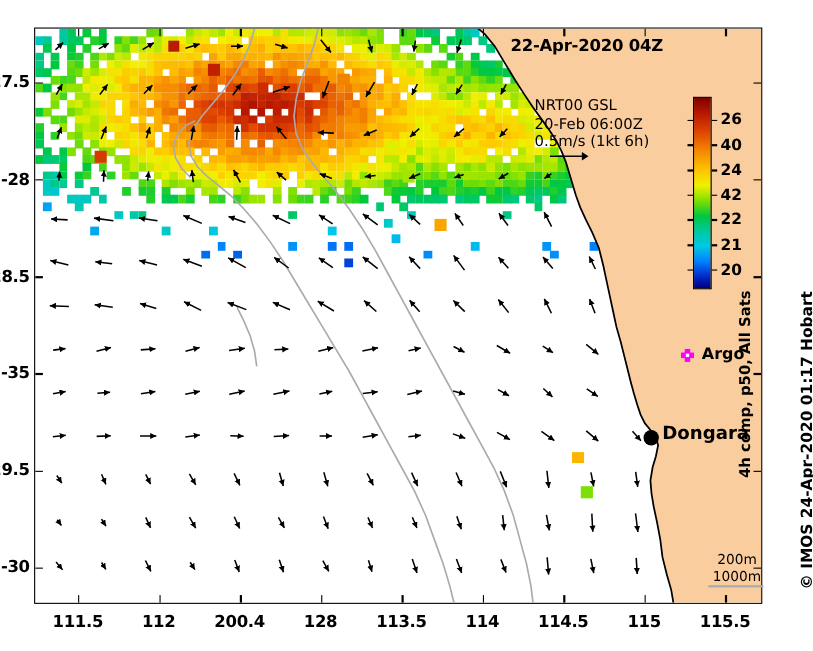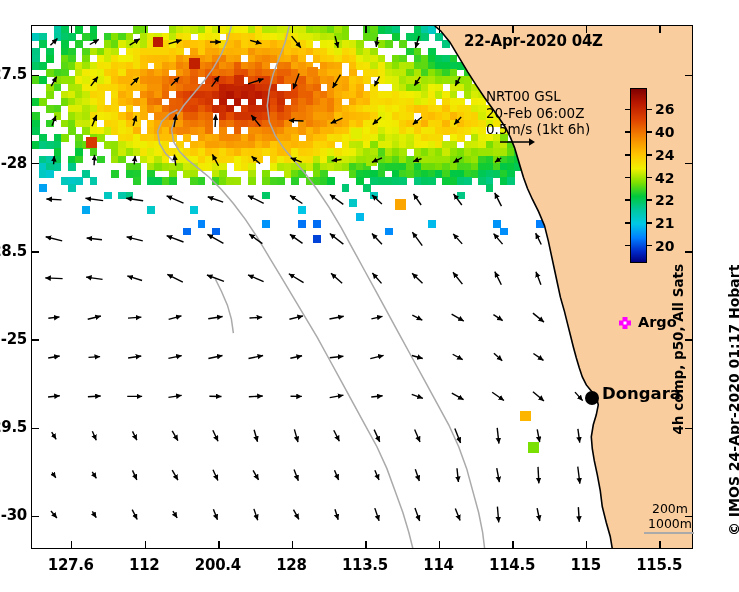--- a/index.html
+++ b/index.html
@@ -1491,35 +1491,35 @@
         <div class="tick" style="top: 313.297px; right: 0px; height: 1.5px; width: 7px;"></div>
         <div class="tick" style="top: 401.513px; left: 0px; height: 1.5px; width: 7px;"></div>
         <div class="tick" style="top: 401.513px; right: 0px; height: 1.5px; width: 7px;"></div>
         <div class="tick" style="top: 489.728px; left: 0px; height: 1.5px; width: 7px;"></div>
         <div class="tick" style="top: 489.728px; right: 0px; height: 1.5px; width: 7px;"></div>
       </div>
   </div>
 </div>
 
 <div id="xaxis-labels">
-    <div class="xlabel" style="left: 70.72px;">127.6</div>
+    <div class="xlabel" style="left: 70.72px;">111.5</div>
     <div class="xlabel" style="left: 144.276px;">112</div>
     <div class="xlabel" style="left: 217.831px;">200.4</div>
     <div class="xlabel" style="left: 291.387px;">128</div>
     <div class="xlabel" style="left: 364.942px;">113.5</div>
     <div class="xlabel" style="left: 438.498px;">114</div>
     <div class="xlabel" style="left: 512.053px;">114.5</div>
     <div class="xlabel" style="left: 585.609px; text-align: center;">115</div>
     <div class="xlabel" style="left: 659.164px;">115.5</div>
   </div>
 <div id="yaxis-labels">
     <div class="ylabel" style="top: 74.4007px;">-27.5</div>
     <div class="ylabel" style="top: 162.616px;">-28</div>
     <div class="ylabel" style="top: 250.832px;">-28.5</div>
-    <div class="ylabel" style="top: 339.047px;">-25</div>
+    <div class="ylabel" style="top: 339.047px;">-35</div>
     <div class="ylabel" style="top: 427.263px;">-29.5</div>
     <div class="ylabel" style="top: 515.478px;">-30</div>
   </div>
 
 <div id="map-title">22-Apr-2020 04Z</div>
 
 <div id="vector-key">
   <div>NRT00 GSL</div>
   <div>20-Feb 06:00Z</div>
   <div>0.5m/s (1kt 6h)</div>

